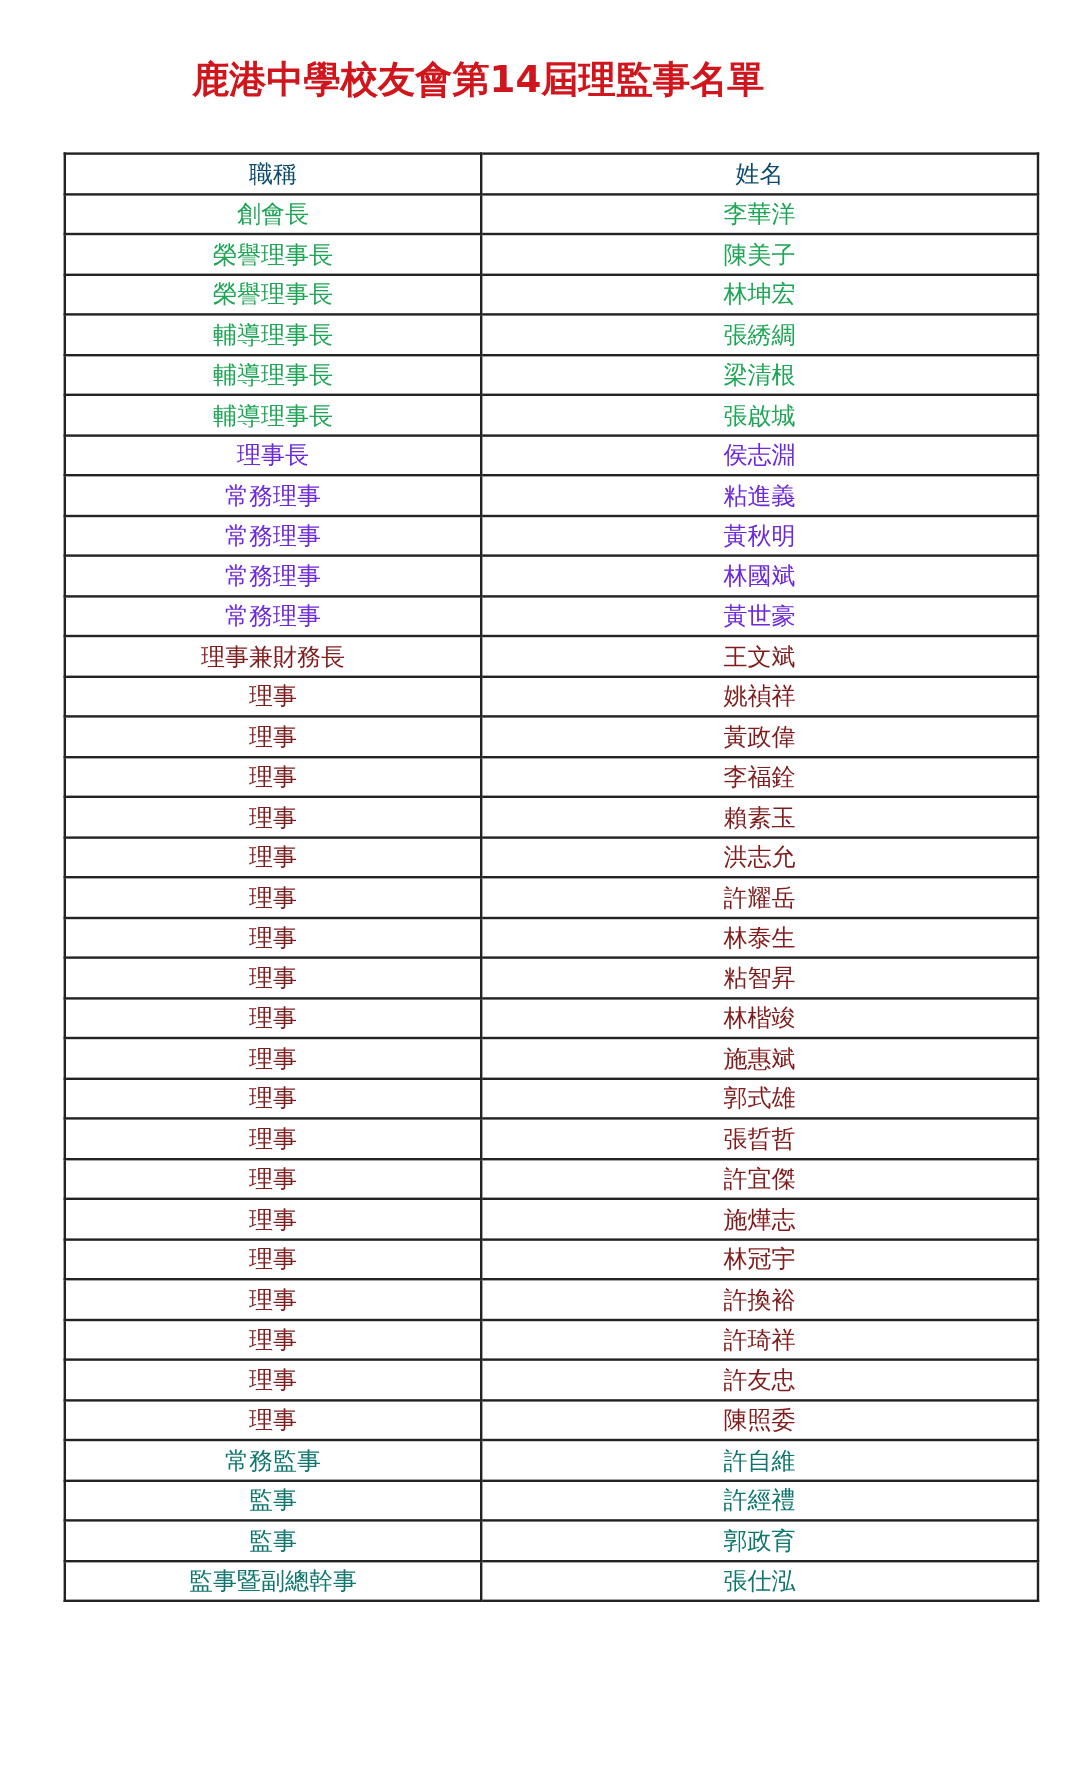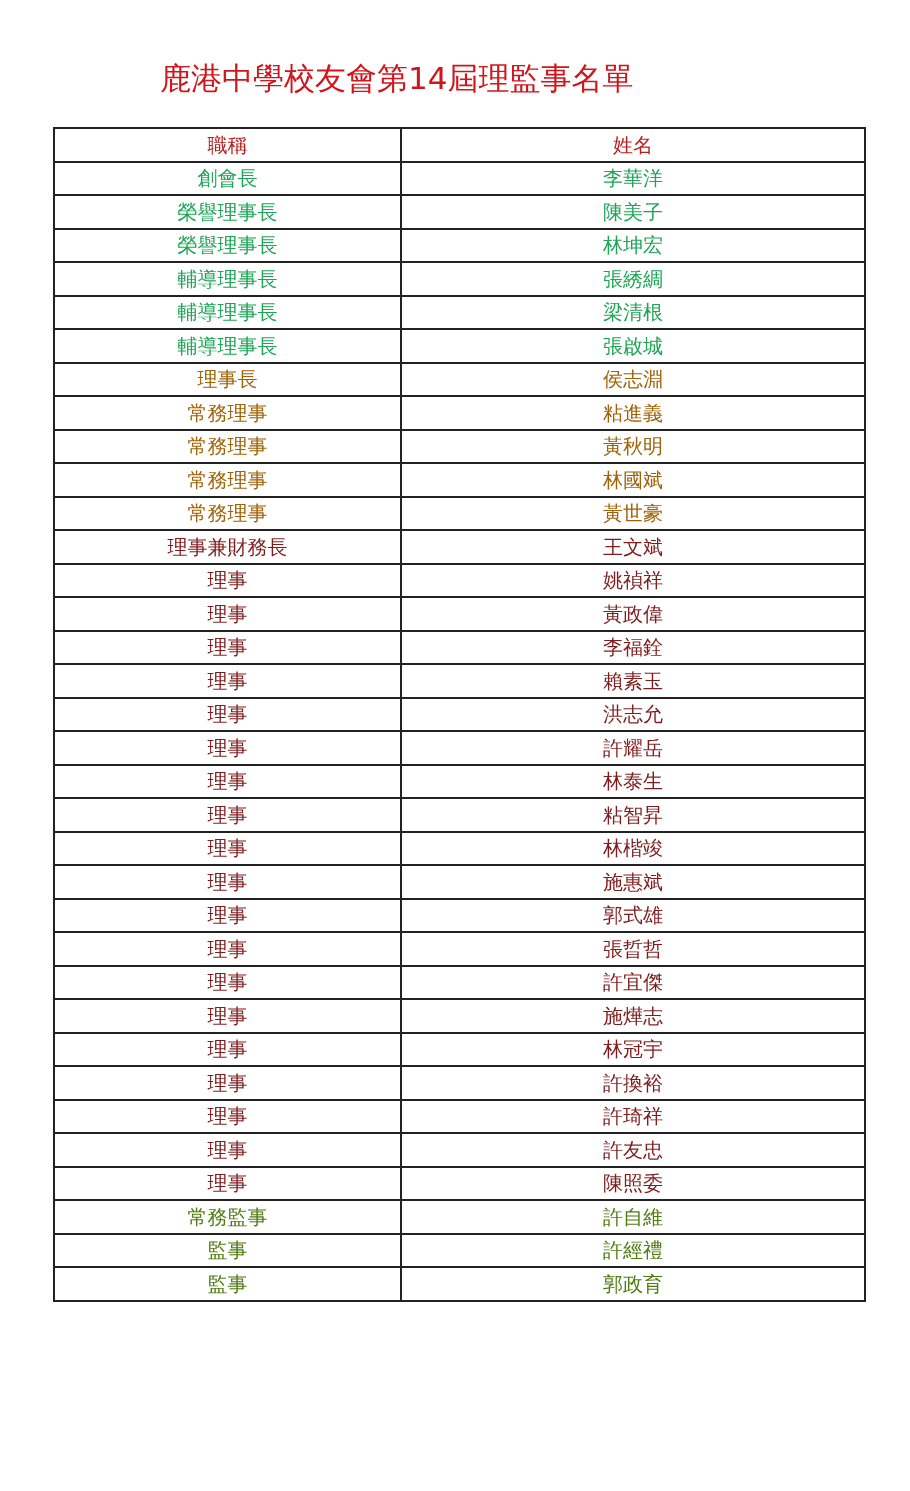--- a/index.html
+++ b/index.html
@@ -1,38 +1,38 @@
 <!DOCTYPE html>
 <html><head>
 <meta charset="utf-8">
 <style>
   html, body { margin: 0; padding: 0; background: #ffffff; }
   body { width: 910px; height: 1491px; position: relative; font-family: "DejaVu Sans", sans-serif; }
   .title {
-    position: absolute; left: 160px; top: 58px; width: 520px;
-    font-size: 31px; font-weight: normal; color: #d0161c; letter-spacing: 0px; white-space: nowrap;
+    position: absolute; left: 160px; top: 46px; width: 520px;
+    font-size: 31px; font-weight: bold; color: #d0161c; letter-spacing: 0px; white-space: nowrap;
     font-family: "DejaVu Sans", sans-serif;
   }
   table.roster {
     position: absolute; left: 53px; top: 127px; width: 811px;
     border-collapse: collapse; border: 2px solid #222;
     table-layout: fixed;
   }
   table.roster td, table.roster th {
     border: 2px solid #222; height: 31.5px; padding: 0;
     text-align: center; vertical-align: middle; font-size: 20px; font-weight: normal;
     line-height: 1;
   }
   col.c1 { width: 347px; }
   col.c2 { width: 464px; }
-  th { color: #b91c1c; }
+  th { color: #0c4a6e; }
   .green { color: #1fa556; padding-left: 42px; }
-  .blue { color: #a16207; }
+  .blue { color: #6d28d9; }
   .navy { color: #7f1d1d; }
-  .purple { color: #4d7c0f; }
+  .purple { color: #0f766e; }
 </style>
 </head>
 <body>
 
 <div class="title">鹿港中學校友會第14屆理監事名單</div>
 
 <table class="roster">
   <colgroup>
       <col class="c1">
       <col class="c2">
@@ -173,14 +173,18 @@
         <td>許自維</td>
       </tr>
       <tr class="purple">
         <td>監事</td>
         <td>許經禮</td>
       </tr>
       <tr class="purple">
         <td>監事</td>
         <td>郭政育</td>
       </tr>
+      <tr class="purple">
+        <td>監事暨副總幹事</td>
+        <td>張仕泓</td>
+      </tr>
     </tbody>
 </table>
 
 </body></html>

